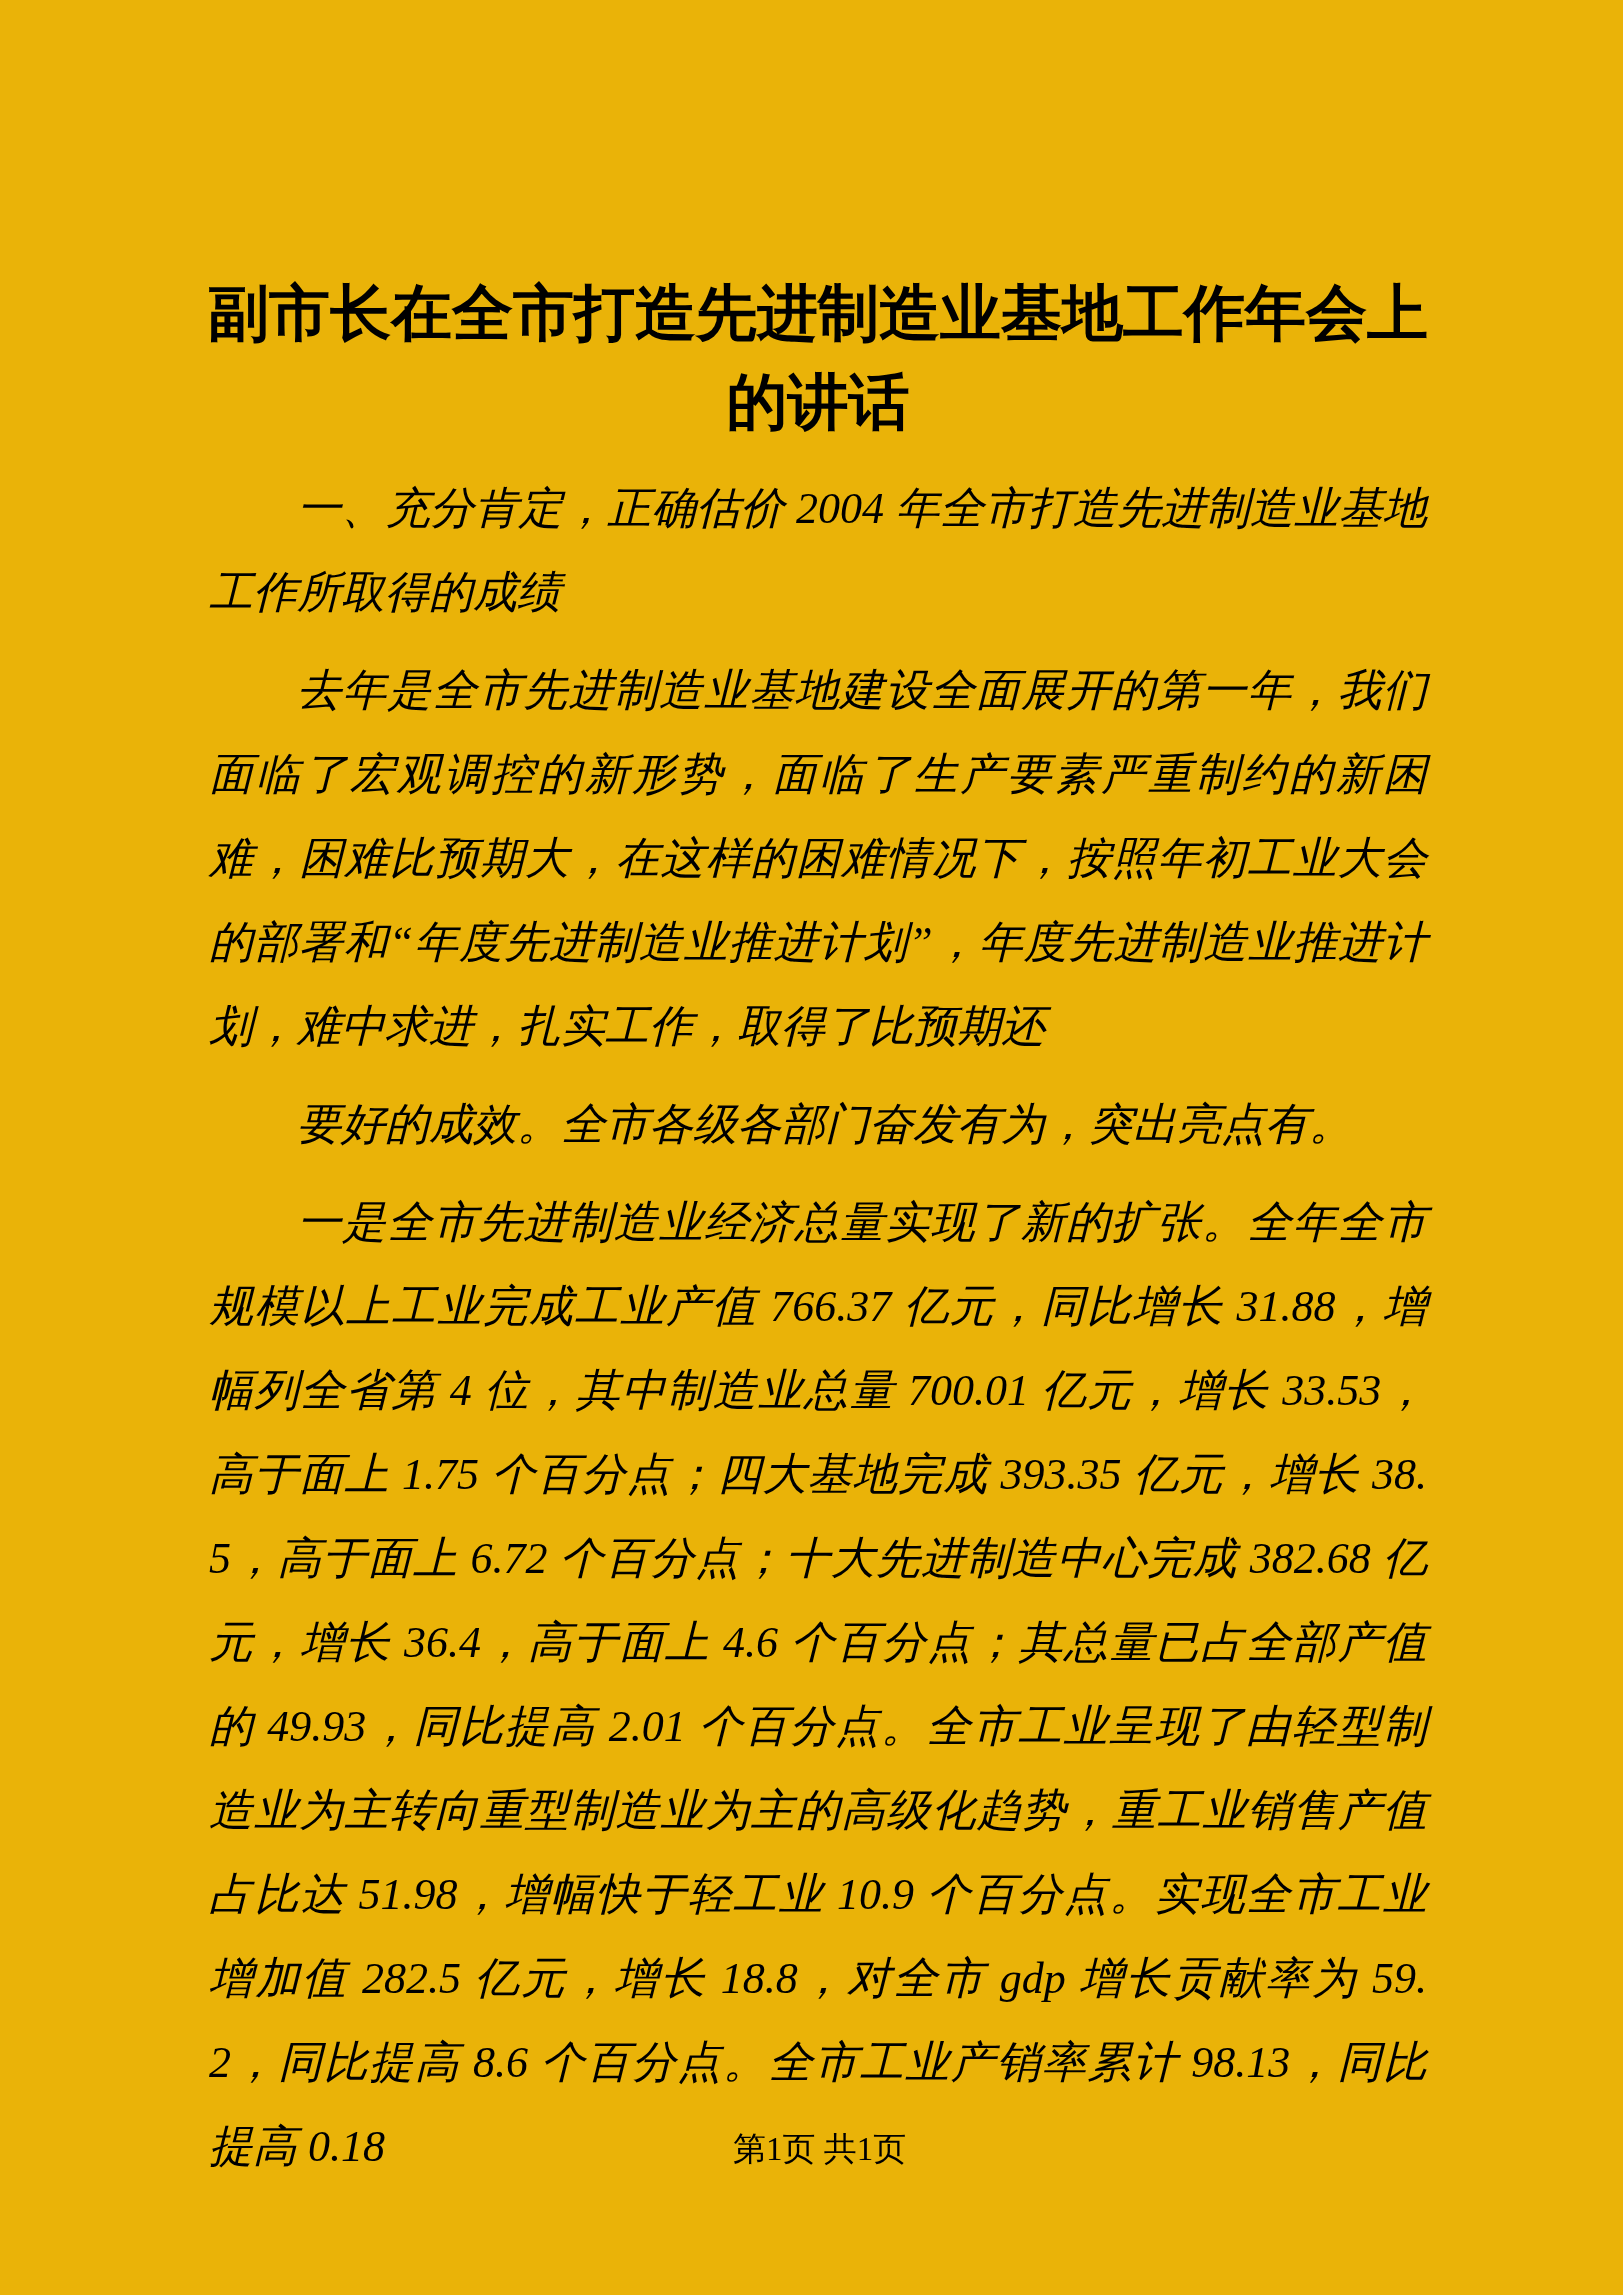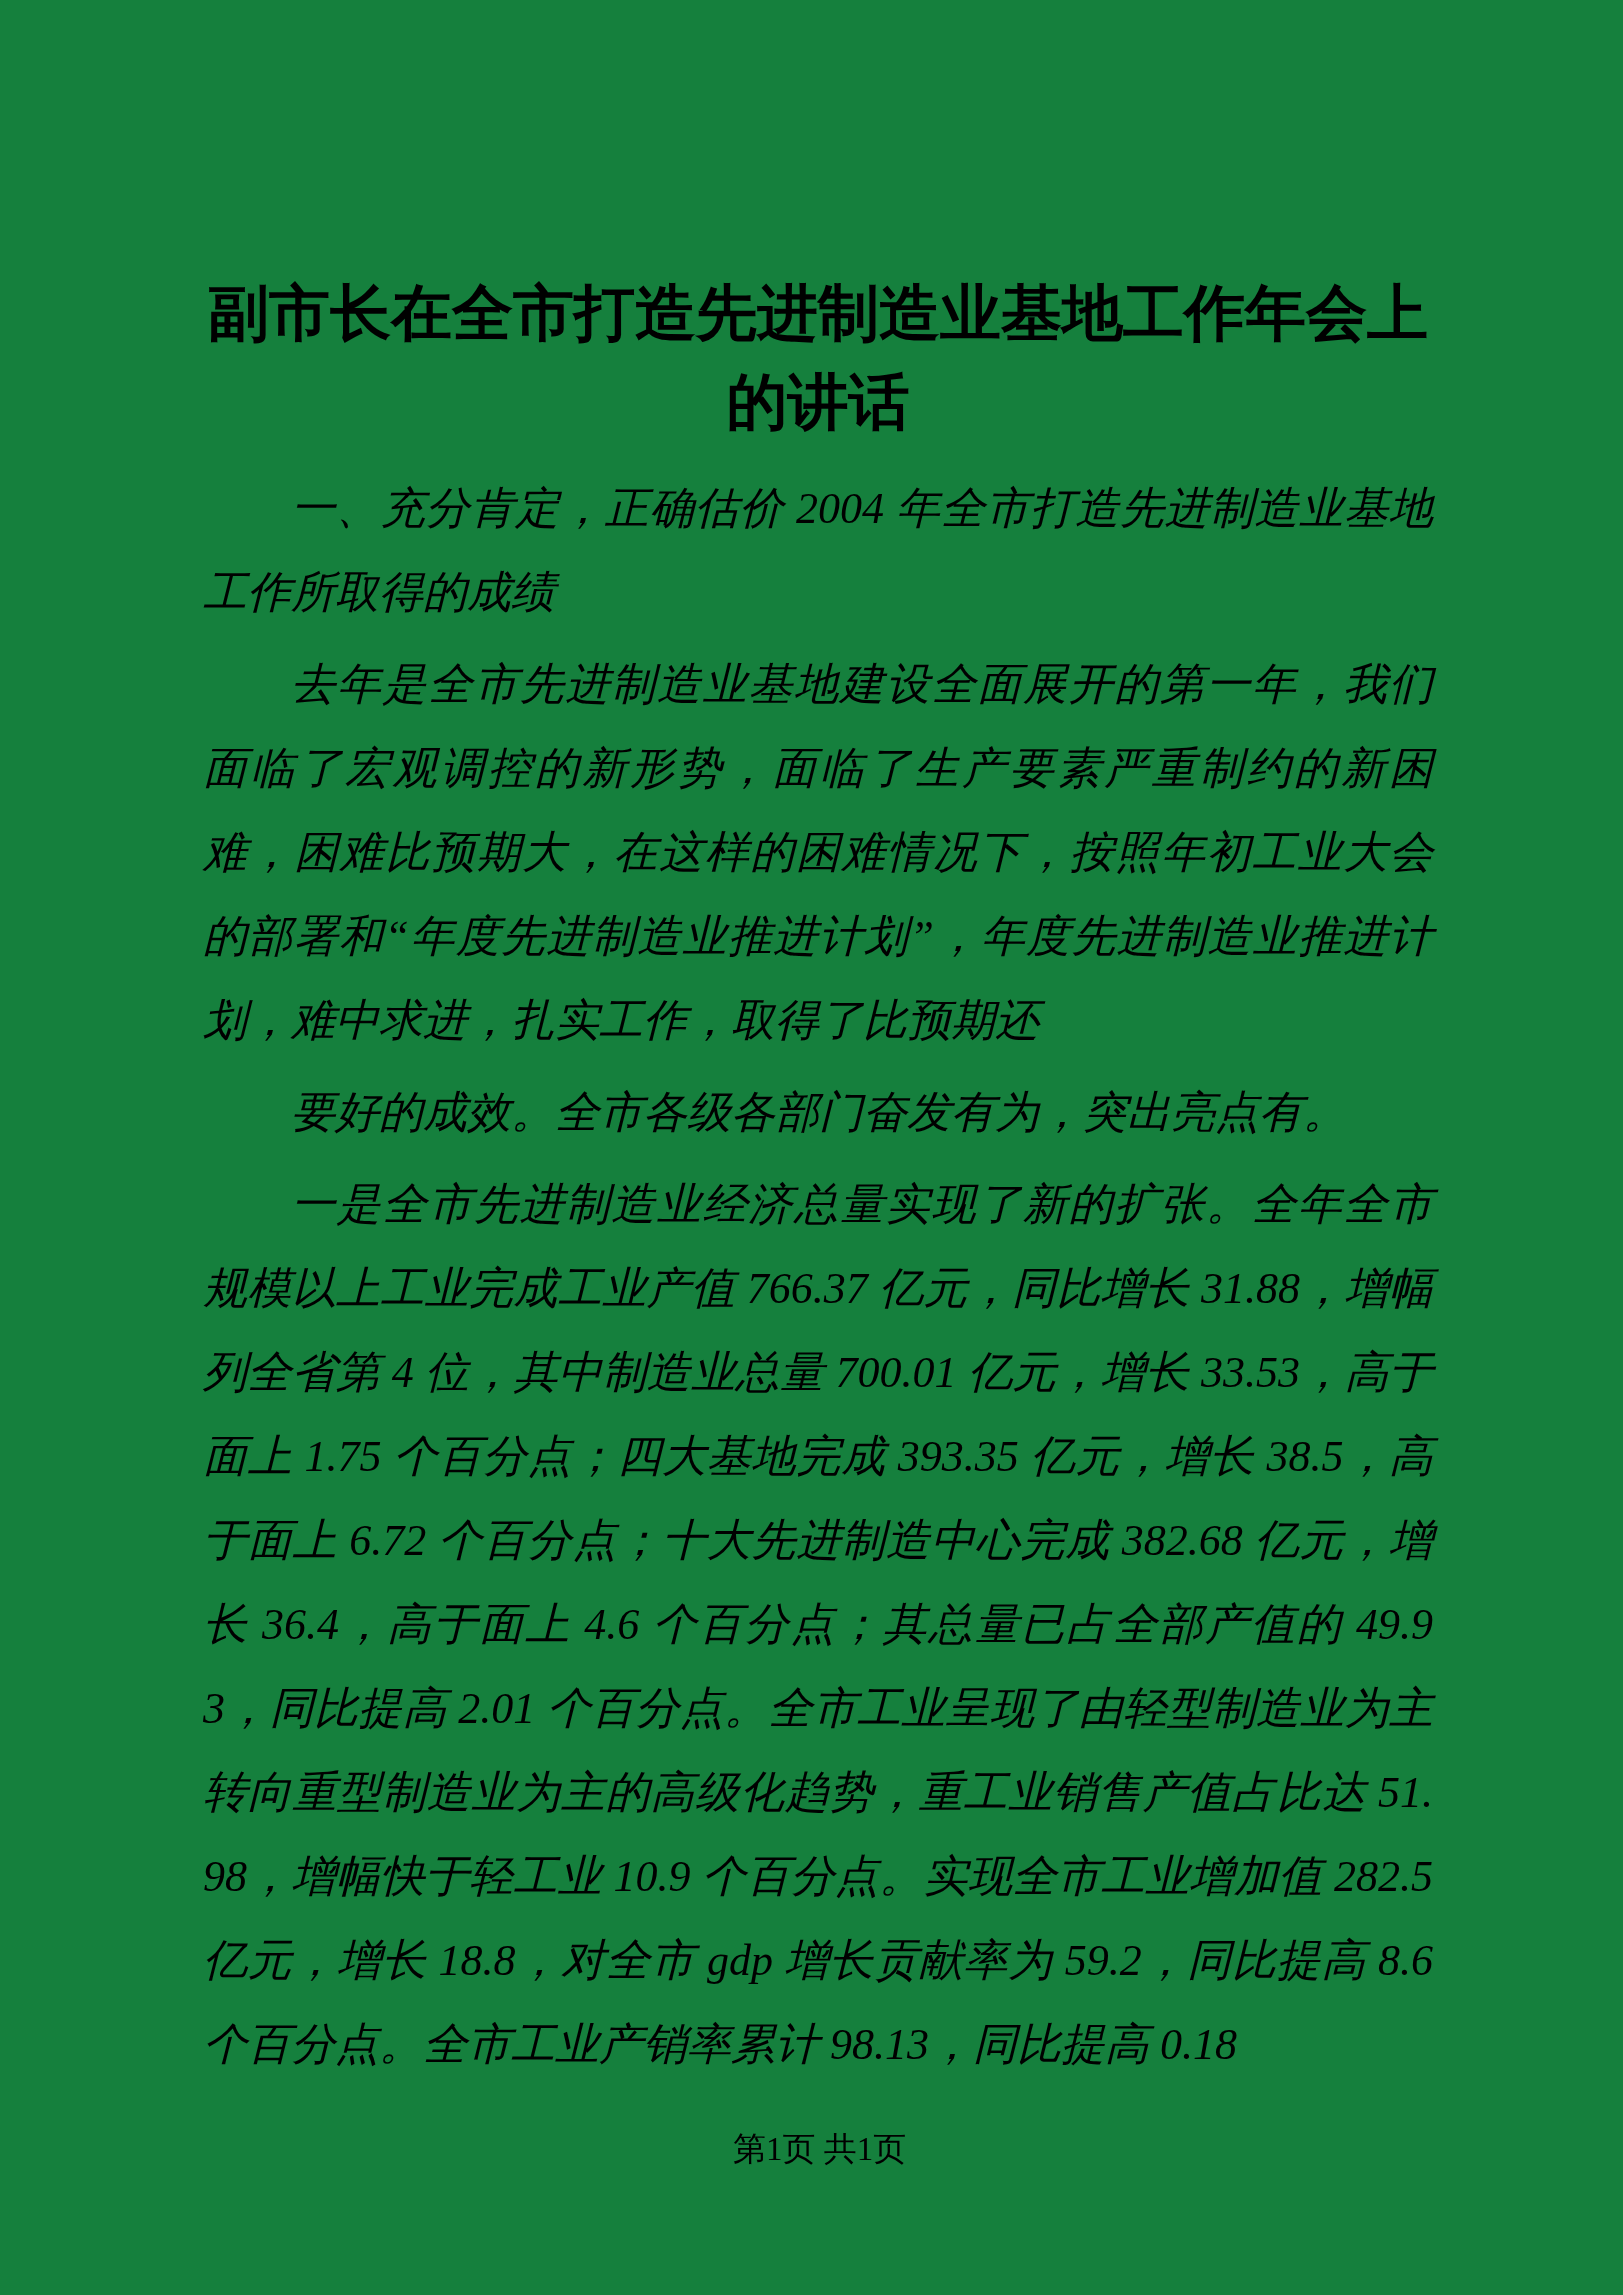--- a/index.html
+++ b/index.html
@@ -4,40 +4,40 @@
 <style>
   html, body {
     margin: 0;
     padding: 0;
     background: #ffffff;
   }
   .page {
     position: relative;
     width: 1623px;
     height: 2295px;
-    background: #15803d;
+    background: #eab308;
     color: #000000;
     overflow: hidden;
     font-family: "Liberation Serif", serif;
   }
   .content {
     padding: 0 182px 0 195px;
   }
   .title {
     margin: 269px 0 20px 0;
     font-family: "Liberation Serif", serif;
     font-weight: bold;
     font-style: normal;
     font-size: 61px;
     line-height: 89px;
     text-align: center;
     color: #000000;
   }
   .para {
-    margin: 8px;
+    margin: 14px;
     font-family: "Liberation Serif", serif;
     font-style: italic;
     font-size: 44px;
     line-height: 84px;
     text-align: justify;
     text-justify: inter-ideograph;
     text-indent: 2em;
     color: #000000;
     word-break: break-all;
   }

